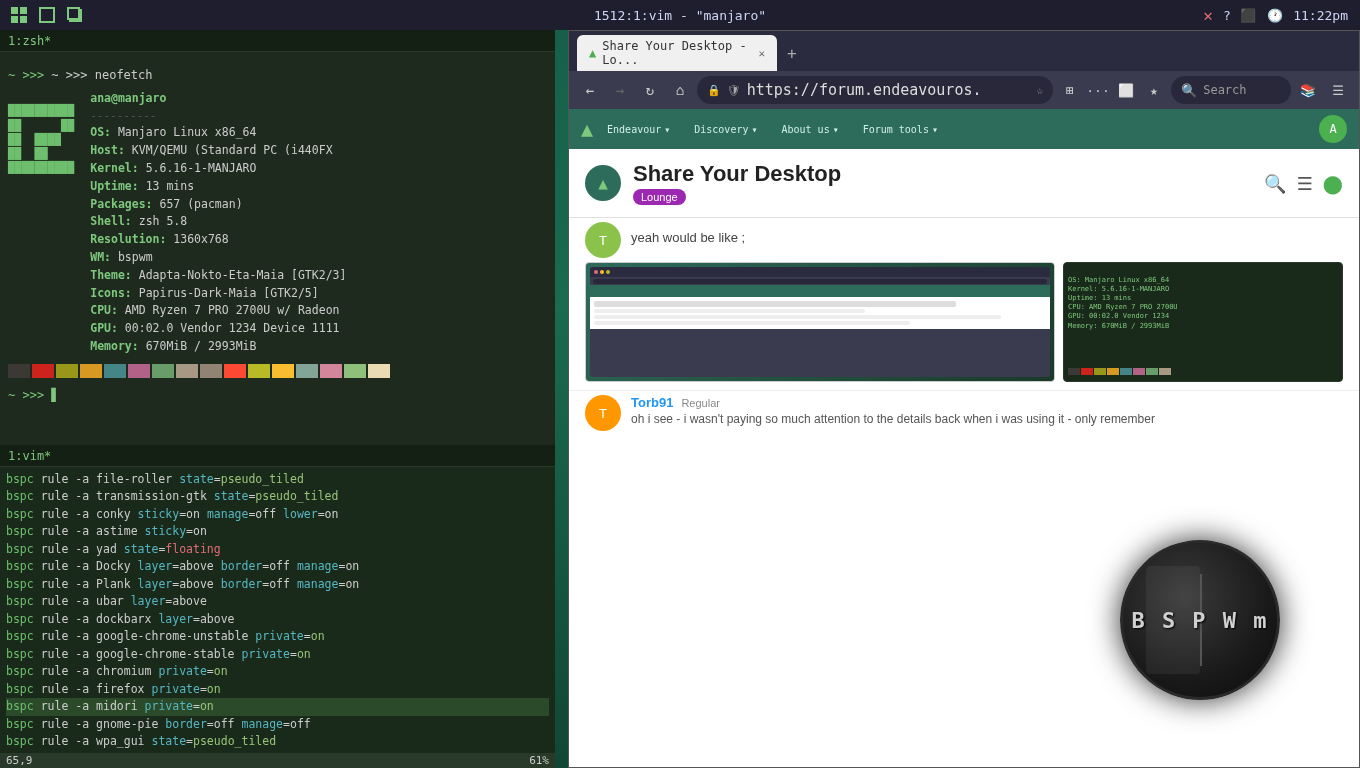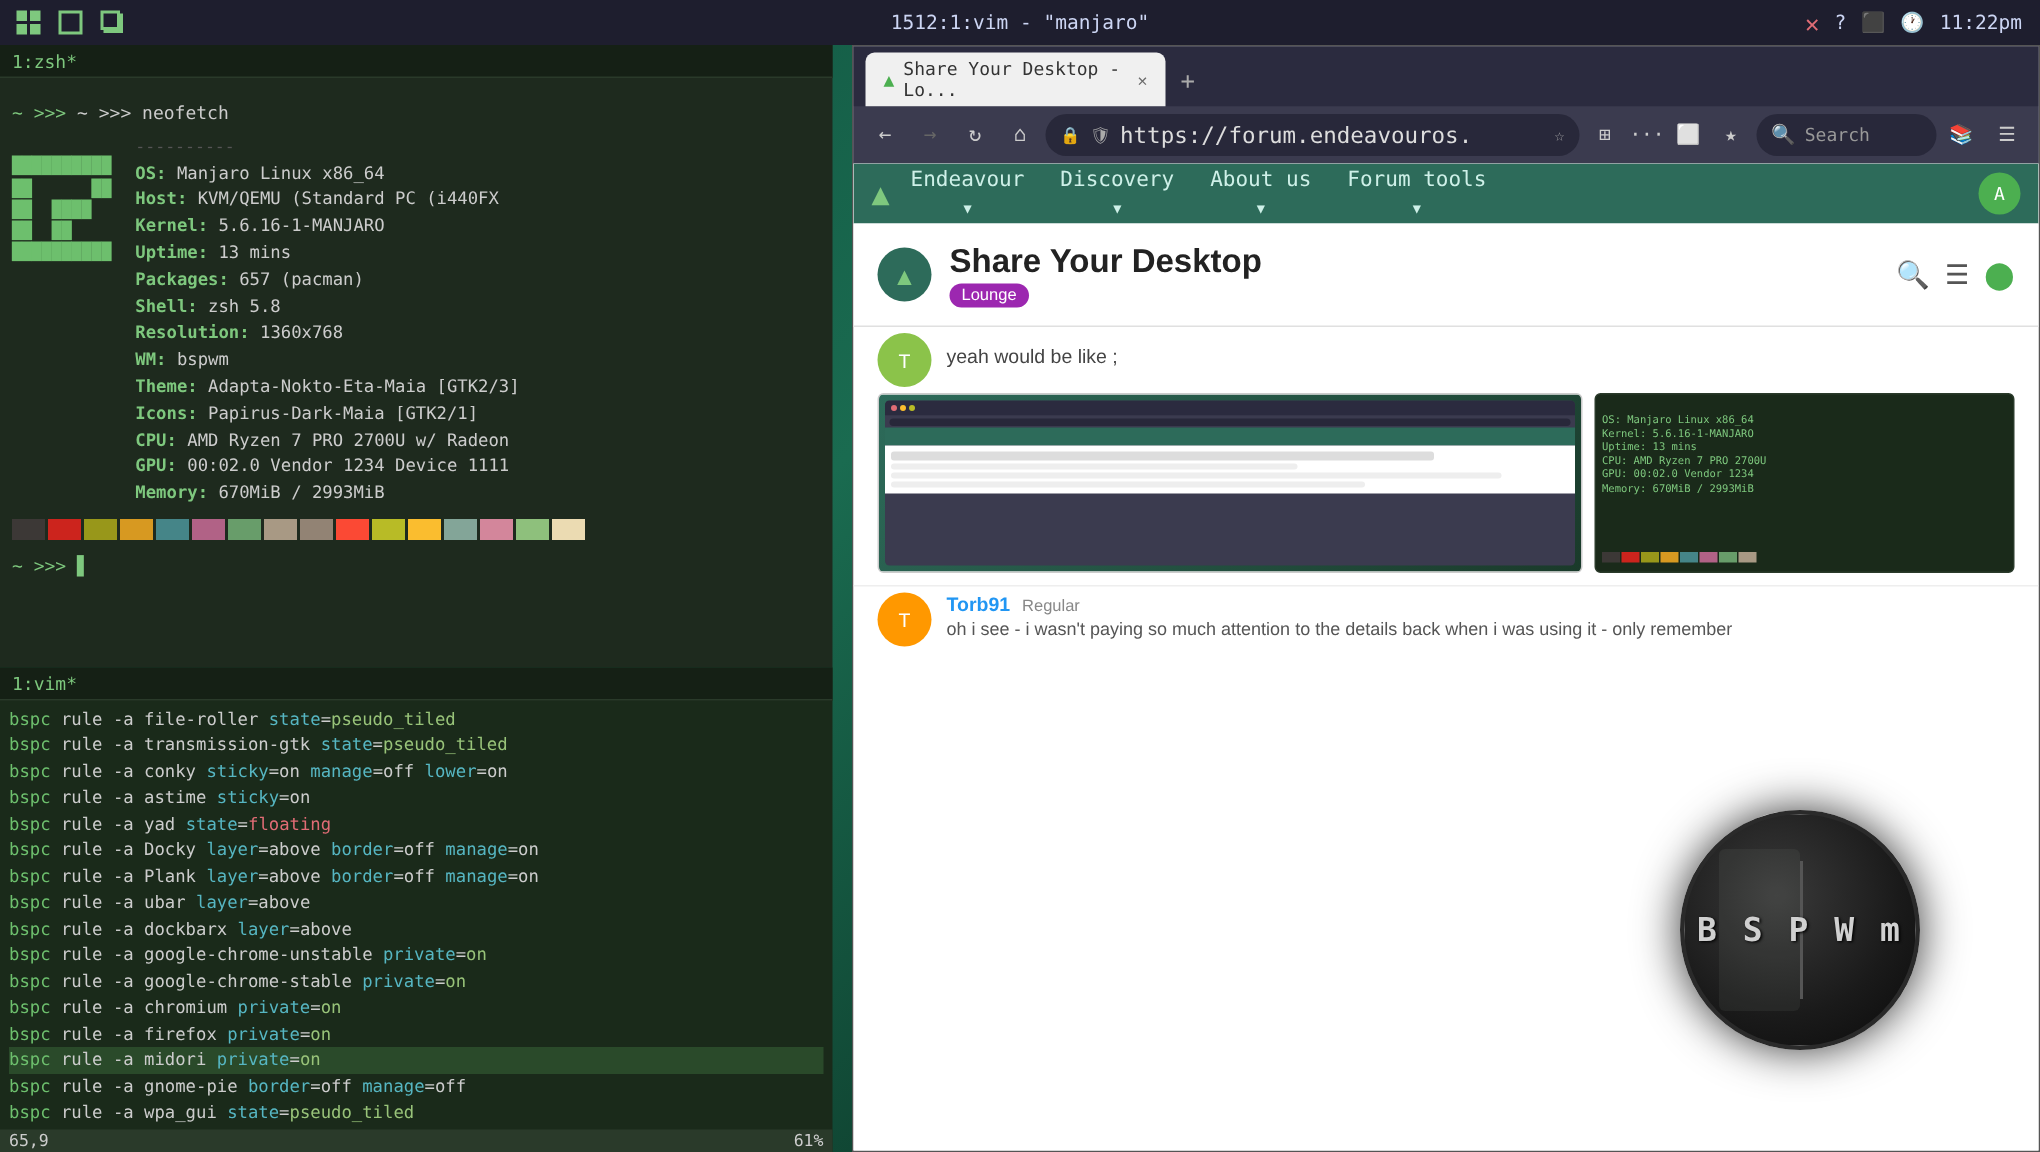--- a/index.html
+++ b/index.html
@@ -91,22 +91,22 @@
       display: flex; align-items: center; padding: 0 10px; gap: 6px; min-width: 120px;
     }
     .search-text { color: #999; font-size: 12px; }
 
     
     .forum-nav {
       background: #2d6b5a; display: flex; align-items: center; padding: 0 12px; height: 40px; gap: 4px;
     }
     .forum-logo { display: flex; align-items: center; gap: 8px; }
     .forum-nav-item {
-      color: #cef0e8; font-size: 14px; padding: 6px 10px; cursor: pointer; border-radius: 4px;
-      display: flex; align-items: center; gap: 3px; flex-direction: column;
+      color: #cef0e8; font-size: 10px; padding: 6px 10px; cursor: pointer; border-radius: 4px;
+      display: flex; align-items: center; gap: 3px;
     }
     .forum-nav-right { margin-left: auto; display: flex; align-items: center; gap: 6px; }
     .forum-avatar { width: 28px; height: 28px; border-radius: 50%; background: #4caf50; display: flex; align-items: center; justify-content: center; color: white; font-size: 12px; }
 
     .forum-title-bar {
       background: #fff; padding: 12px 16px; display: flex; align-items: center; gap: 12px;
       border-bottom: 1px solid #e0e0e0;
     }
     .forum-page-title { font-size: 22px; font-weight: bold; color: #222; font-family: sans-serif; }
     .forum-lounge-badge {
@@ -200,32 +200,35 @@
       <div class="logo-ascii">
 ██████████
 ██      ██
 ██  ████
 ██  ██
 ██████████
 
 
       </div>
       <div style="display:flex;flex-direction:column;">
+        <div class="sysinfo">
+          <span style="color:#7ec87e;font-weight:bold;">ana@manjaro</span>
+        </div>
         <div style="color:#555;font-size:11px;">----------</div>
         <div class="sysinfo">
           <div><span class="key">OS: </span><span style="color:#ccc;">Manjaro Linux x86_64</span></div>
           <div><span class="key">Host: </span><span style="color:#ccc;">KVM/QEMU (Standard PC (i440FX</span></div>
           <div><span class="key">Kernel: </span><span style="color:#ccc;">5.6.16-1-MANJARO</span></div>
           <div><span class="key">Uptime: </span><span style="color:#ccc;">13 mins</span></div>
           <div><span class="key">Packages: </span><span style="color:#ccc;">657 (pacman)</span></div>
           <div><span class="key">Shell: </span><span style="color:#ccc;">zsh 5.8</span></div>
           <div><span class="key">Resolution: </span><span style="color:#ccc;">1360x768</span></div>
           <div><span class="key">WM: </span><span style="color:#ccc;">bspwm</span></div>
           <div><span class="key">Theme: </span><span style="color:#ccc;">Adapta-Nokto-Eta-Maia [GTK2/3]</span></div>
-          <div><span class="key">Icons: </span><span style="color:#ccc;">Papirus-Dark-Maia [GTK2/1]</span></div>
+          <div><span class="key">Icons: </span><span style="color:#ccc;">Papirus-Dark-Maia [GTK2/5]</span></div>
           <div><span class="key">CPU: </span><span style="color:#ccc;">AMD Ryzen 7 PRO 2700U w/ Radeon</span></div>
           <div><span class="key">GPU: </span><span style="color:#ccc;">00:02.0 Vendor 1234 Device 1111</span></div>
           <div><span class="key">Memory: </span><span style="color:#ccc;">670MiB / 2993MiB</span></div>
         </div>
       </div>
     </div>
     <div class="color-blocks">
       <div class="color-block" style="background:#3c3836;"></div>
       <div class="color-block" style="background:#cc241d;"></div>
       <div class="color-block" style="background:#98971a;"></div>

